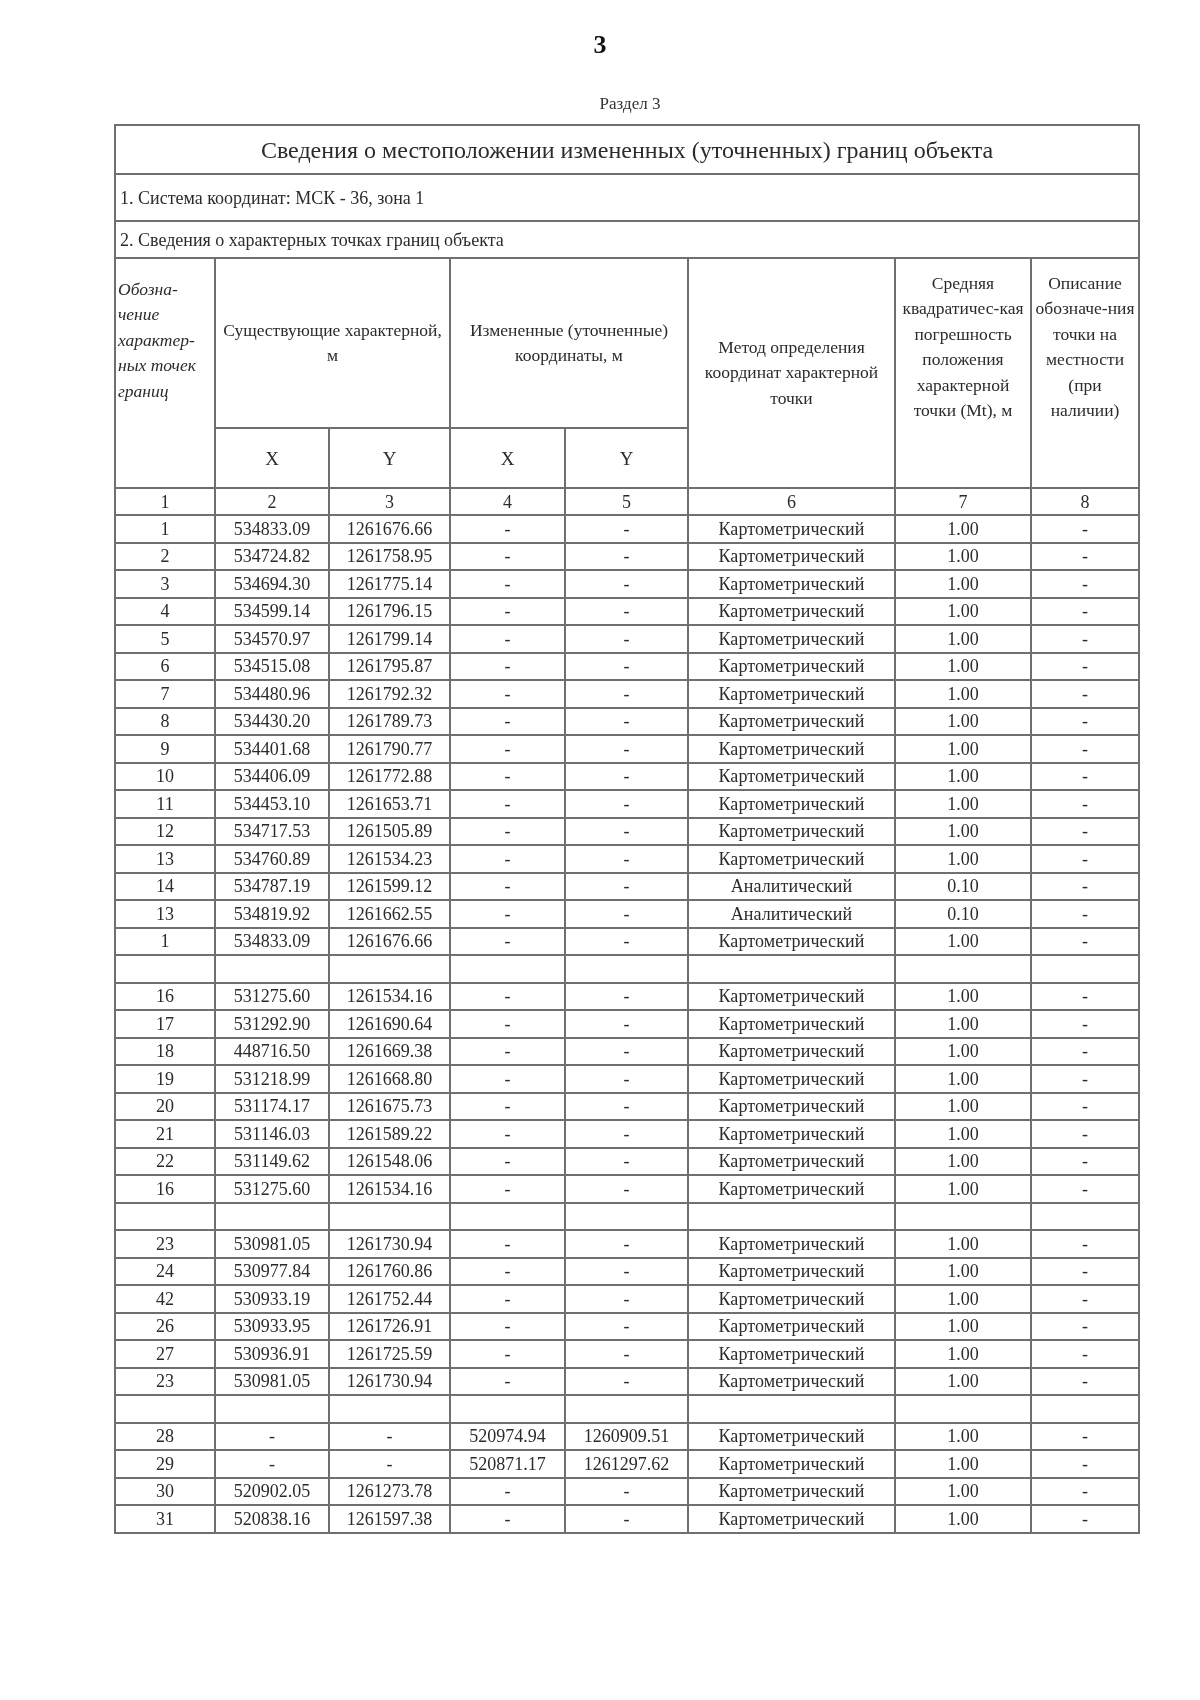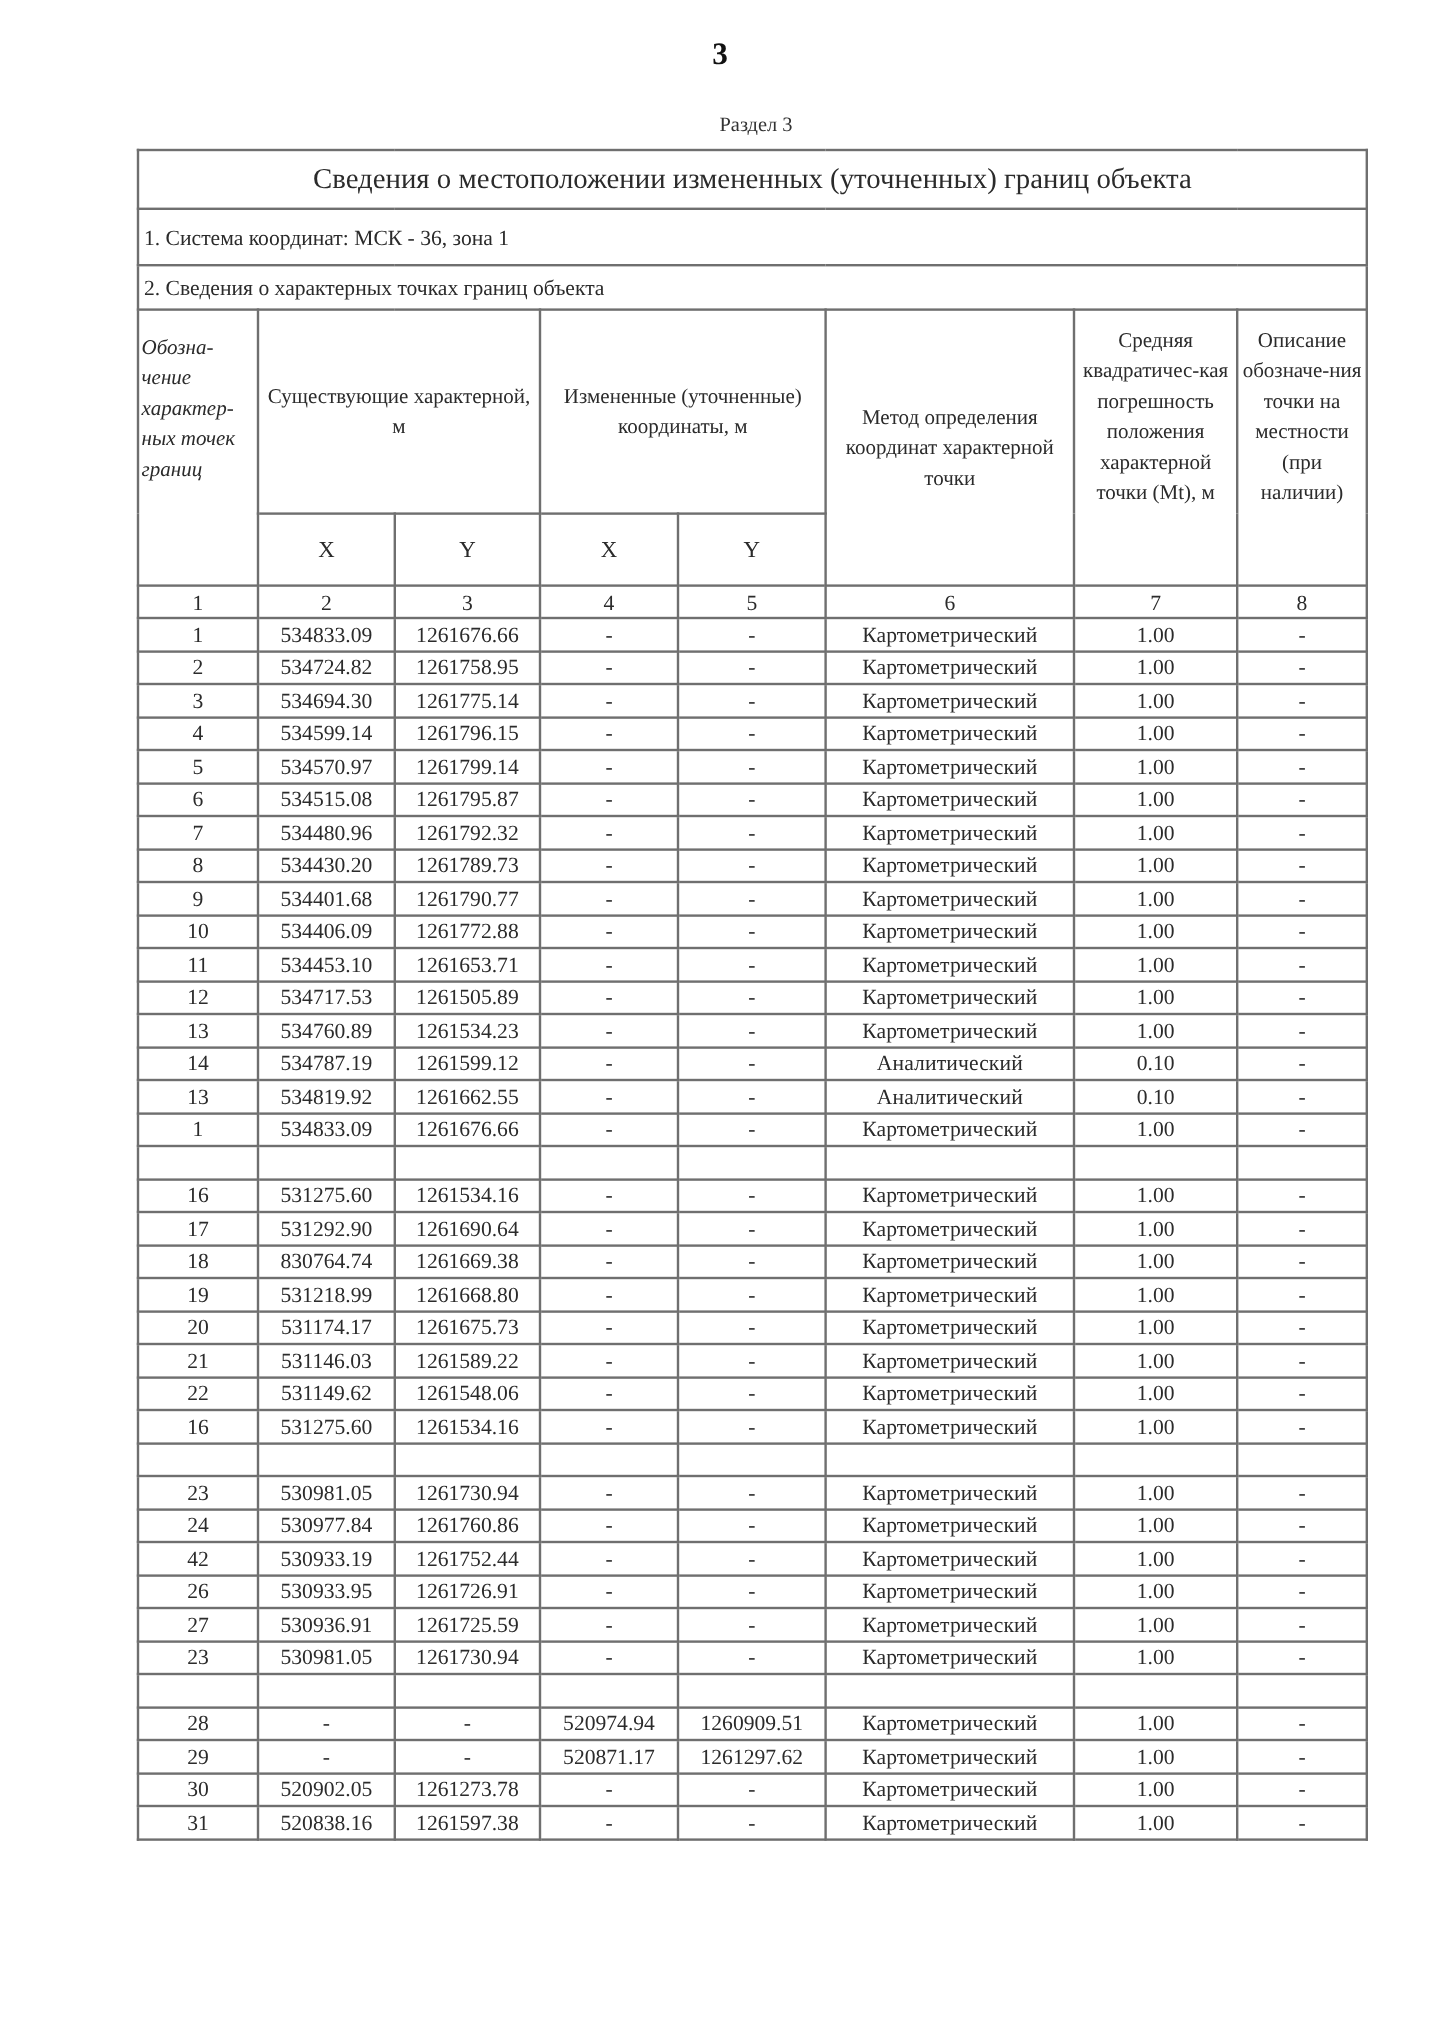--- a/index.html
+++ b/index.html
@@ -262,21 +262,21 @@
         <td>531292.90</td>
         <td>1261690.64</td>
         <td>-</td>
         <td>-</td>
         <td class="method">Картометрический</td>
         <td>1.00</td>
         <td>-</td>
       </tr>
       <tr class="data-row">
         <td>18</td>
-        <td>830764.74</td>
+        <td>448716.50</td>
         <td>1261669.38</td>
         <td>-</td>
         <td>-</td>
         <td class="method">Картометрический</td>
         <td>1.00</td>
         <td>-</td>
       </tr>
       <tr class="data-row">
         <td>19</td>
         <td>531218.99</td>

